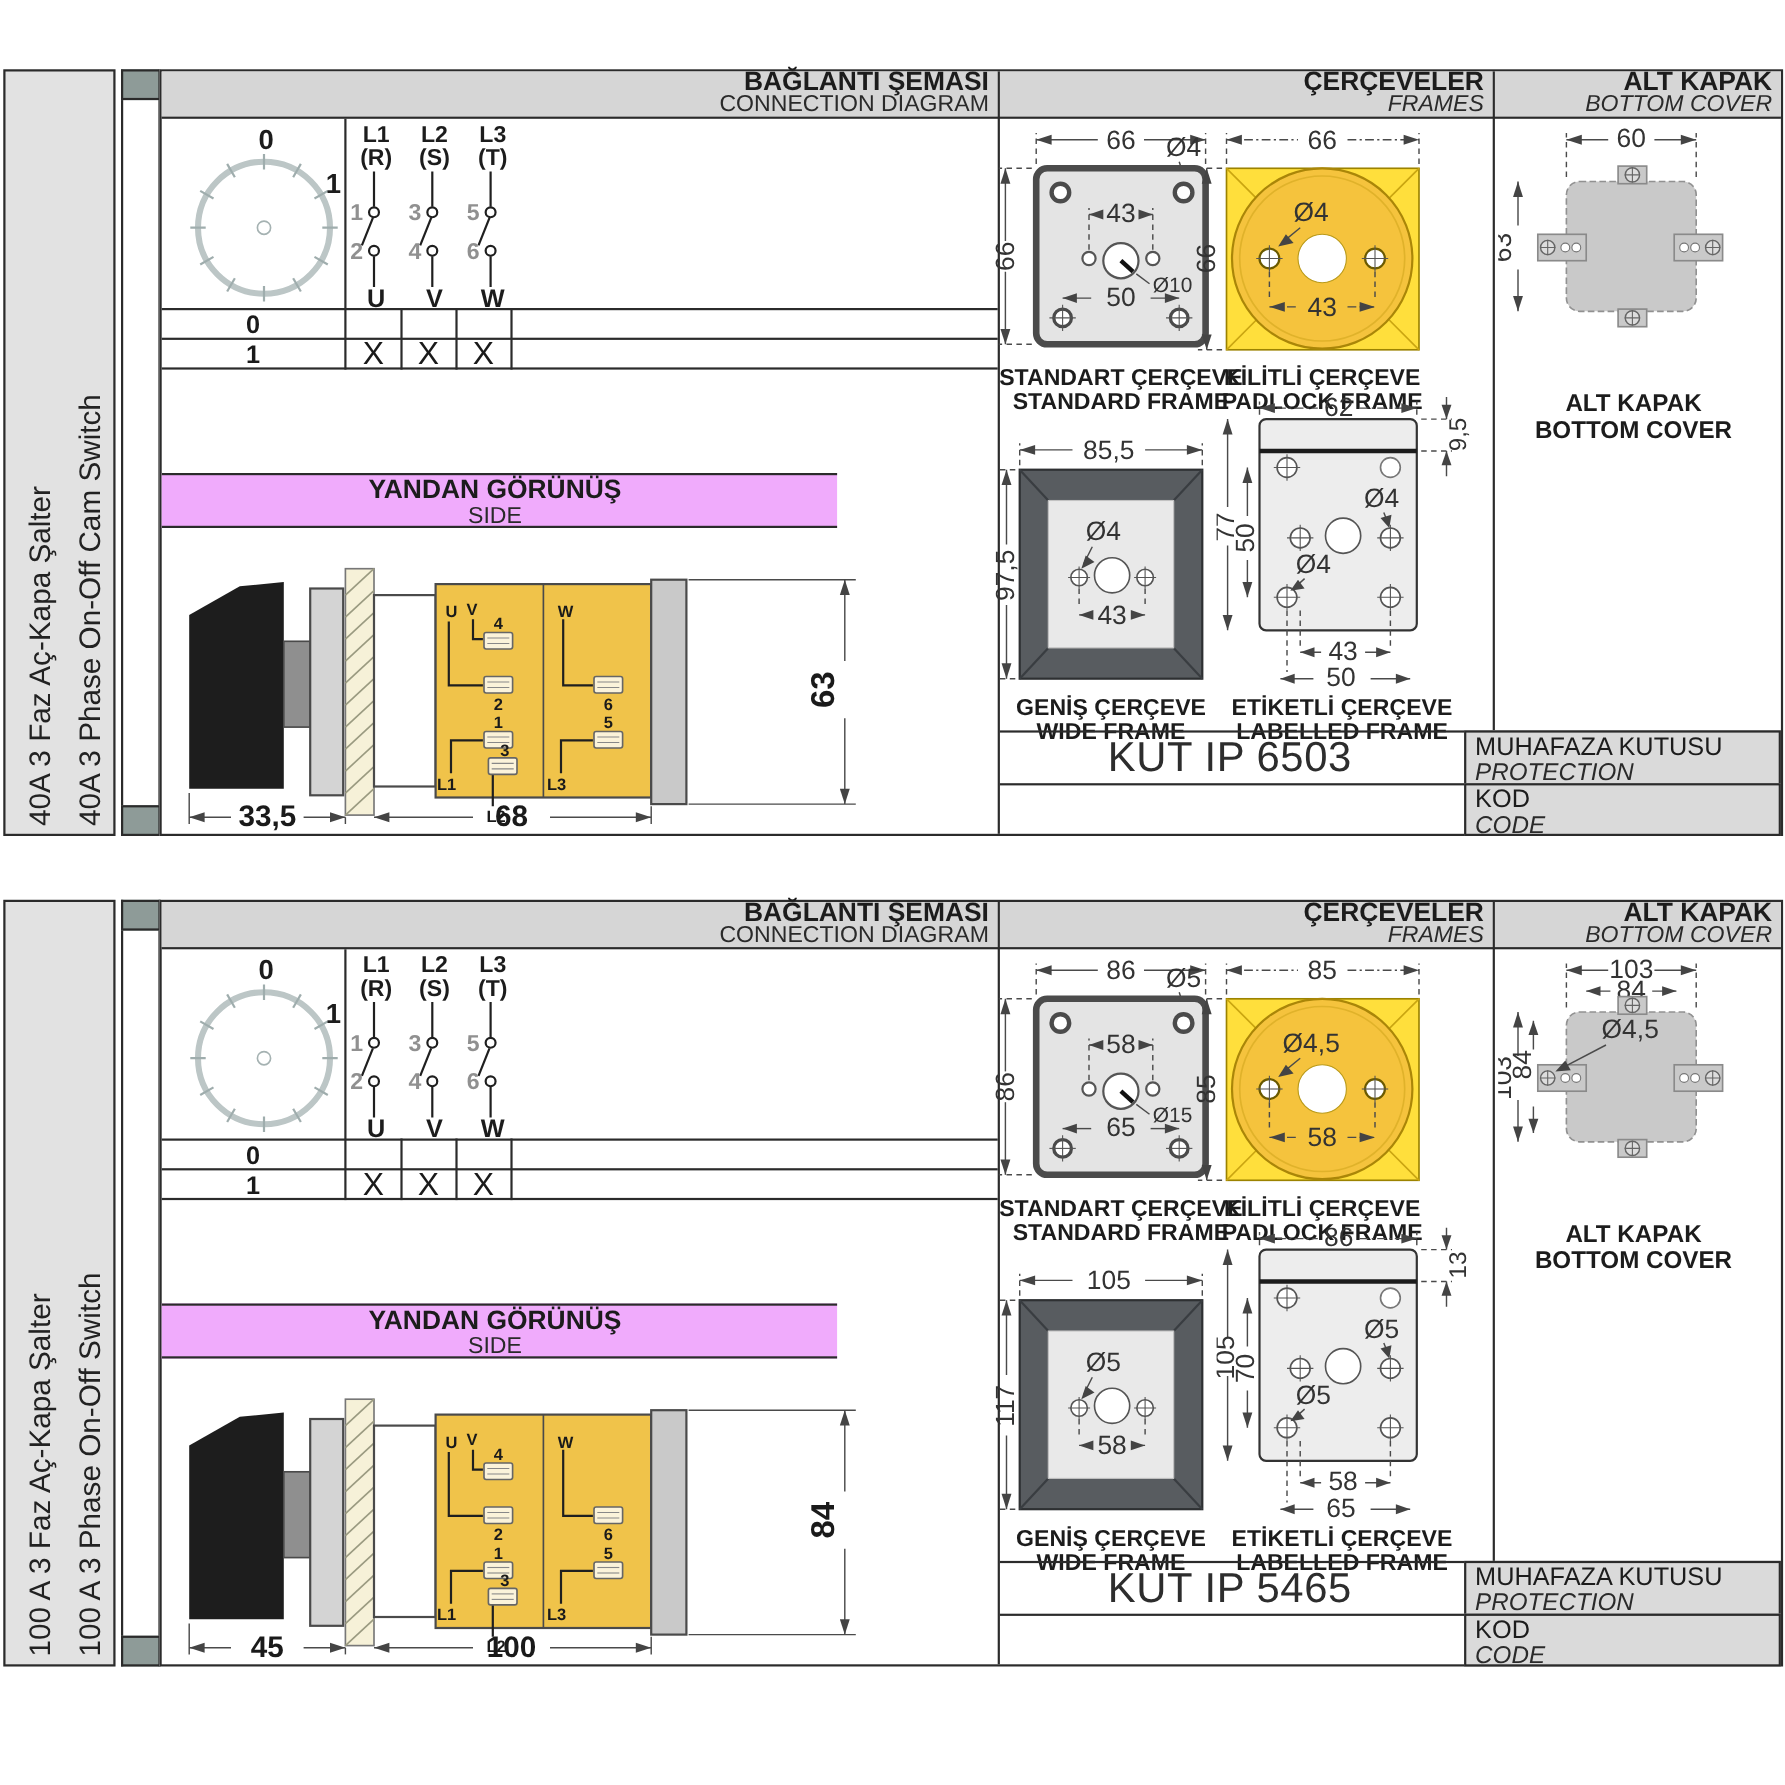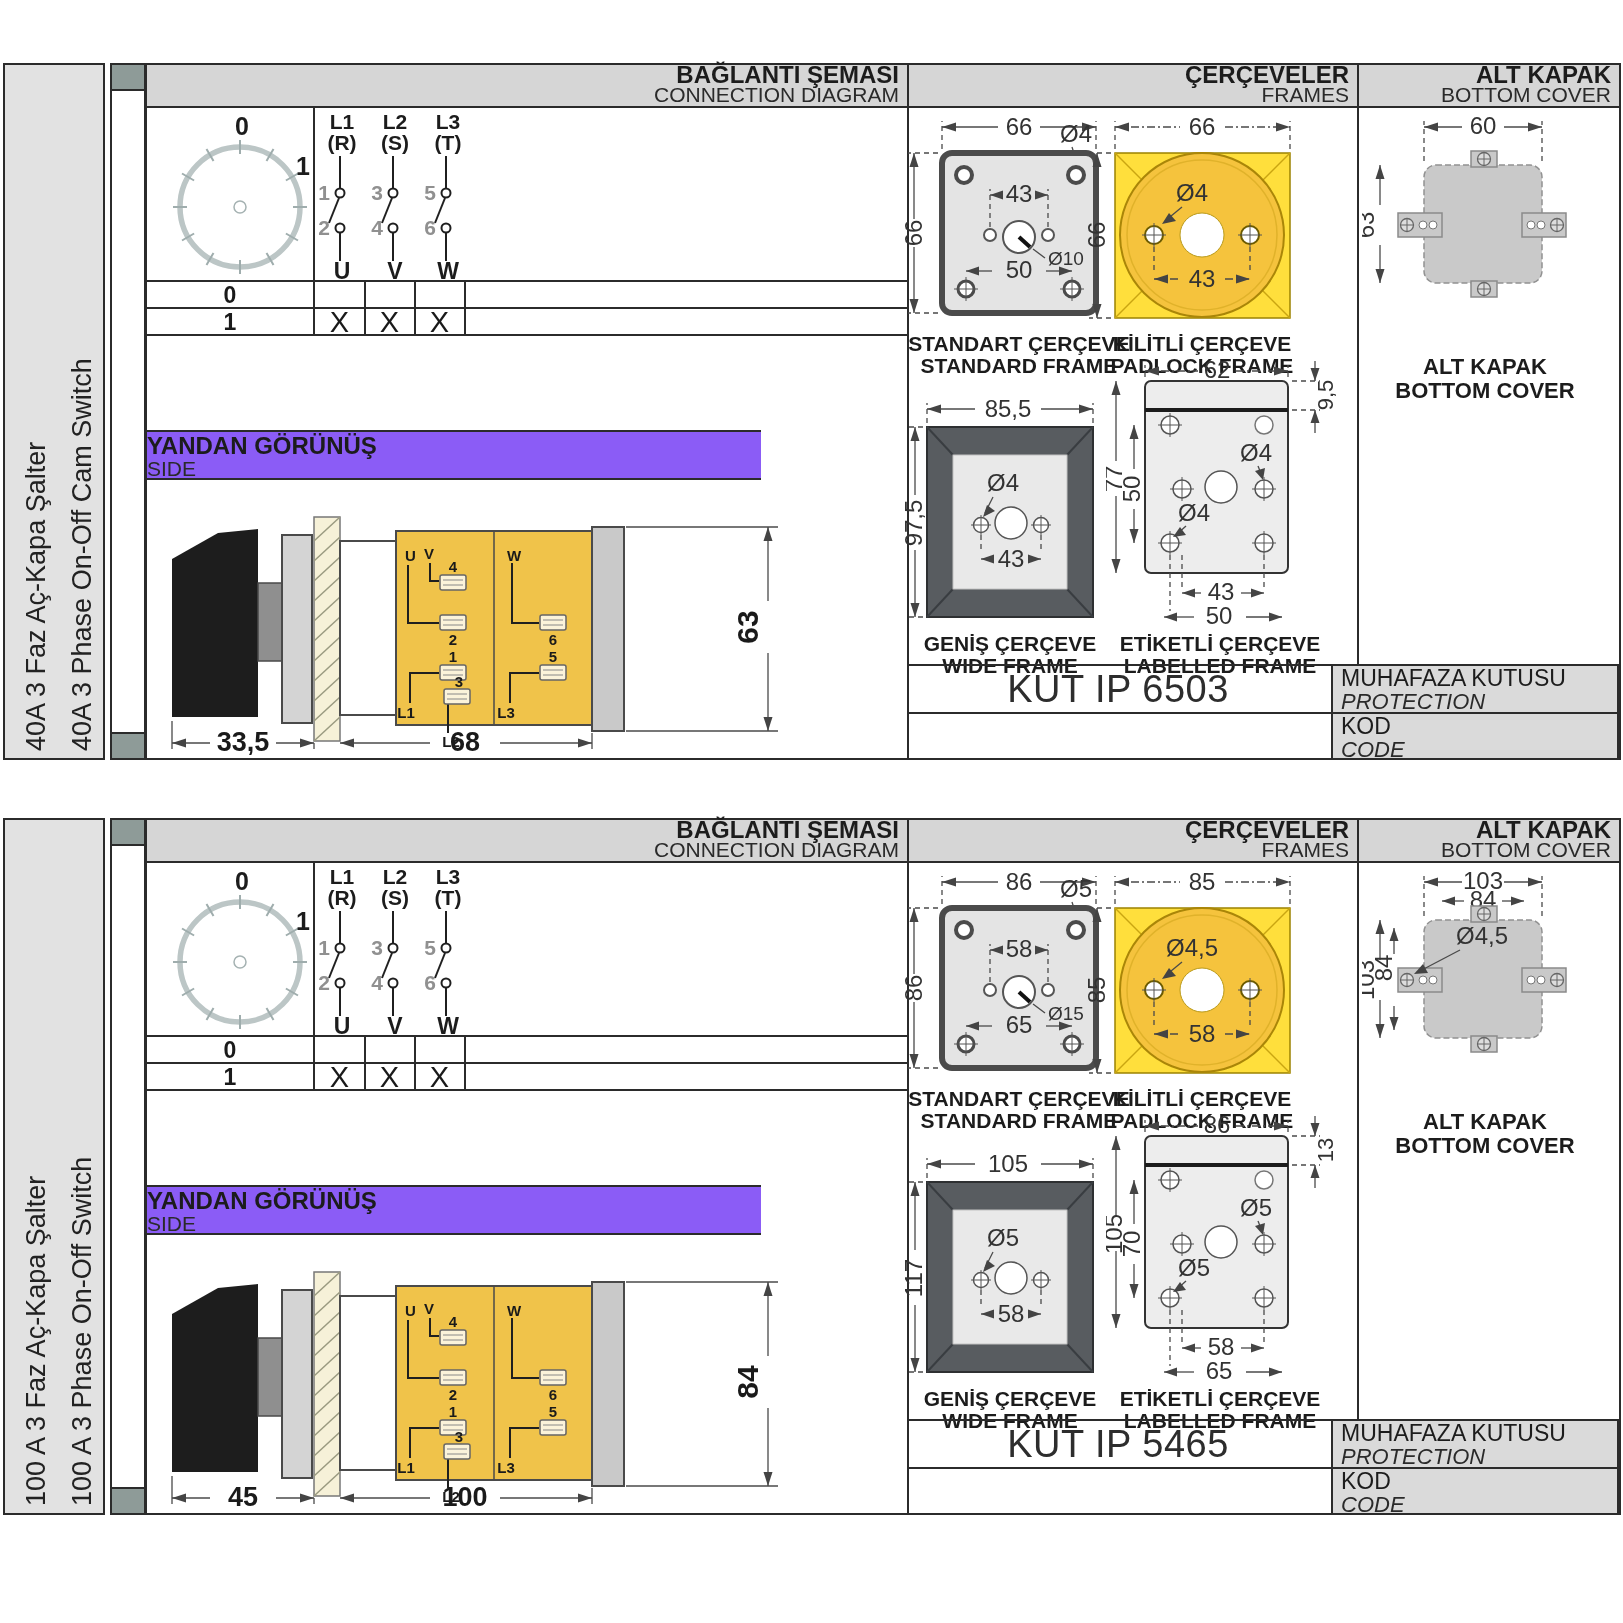--- a/index.html
+++ b/index.html
@@ -11,24 +11,24 @@
   .hl{position:absolute;background:#2b2b2b;height:2px}
   .vl{position:absolute;background:#2b2b2b;width:2px}
   .sidebar{position:absolute;left:3px;top:8px;width:102px;height:697px;background:#e2e2e2;border:2px solid #2b2b2b}
   .vtext{position:absolute;transform-origin:0 0;transform:rotate(-90deg);white-space:nowrap;font-size:27px;color:#222}
   .strip{position:absolute;left:110px;top:8px;width:36px;height:697px;border-left:2px solid #2b2b2b;border-right:2px solid #2b2b2b;background:#fff}
   .sq{position:absolute;left:110px;width:36px;height:28px;background:#8e9b98;border:2px solid #2b2b2b}
   .mainframe{position:absolute;left:145px;top:8px;width:1476px;height:697px;border:2px solid #2b2b2b;background:#fff}
   .hcell{position:absolute;top:10px;height:41px;background:#d6d6d6;text-align:right;padding:1px 8px 0 0;line-height:20px}
   .hcell .tr{font-weight:bold;font-size:24px;color:#1c1c1c;display:block;margin-top:-1px}
   .hcell .en{font-size:21px;color:#2a2a2a;display:block}
-  .it{}
+  .it{font-style:italic}
   .poslbl{position:absolute;width:166px;text-align:center;font-weight:bold;font-size:23px;color:#1a1a1a}
   .xcell{position:absolute;width:49px;text-align:center;font-size:29px;color:#1a1a1a}
-  .sidebar-hdr{position:absolute;left:147px;top:375px;width:614px;height:50px;background:#8b5cf6;border-top:2px solid #2b2b2b;border-bottom:2px solid #2b2b2b;text-align:left;padding:2px 8px 0 0;line-height:23px}
+  .sidebar-hdr{position:absolute;left:147px;top:375px;width:614px;height:50px;background:#f0abfc;border-top:2px solid #2b2b2b;border-bottom:2px solid #2b2b2b;text-align:center;padding:2px 8px 0 0;line-height:23px}
   .sidebar-hdr .tr{font-weight:bold;font-size:24px;color:#1c1c1c;display:block}
   .sidebar-hdr .en{font-size:21px;color:#2a2a2a;display:block}
   .flabel{position:absolute;text-align:center;font-weight:bold;font-size:21px;line-height:22px;color:#1c1c1c}
   .codeval{position:absolute;text-align:center;font-size:38px;color:#2d2d2d;letter-spacing:0.5px}
   .codebox{position:absolute;background:#dadada;border:2px solid #2b2b2b;padding:1px 0 0 8px;line-height:23px}
   .codebox .tr{font-weight:normal;font-size:23px;color:#1c1c1c;display:block}
   .codebox .en{font-style:italic;font-size:22px;color:#2a2a2a;display:block}
   svg text{font-family:"Liberation Sans",sans-serif;fill:#333}
   .dt{font-size:22px}
   .dtm{font-size:24px}

